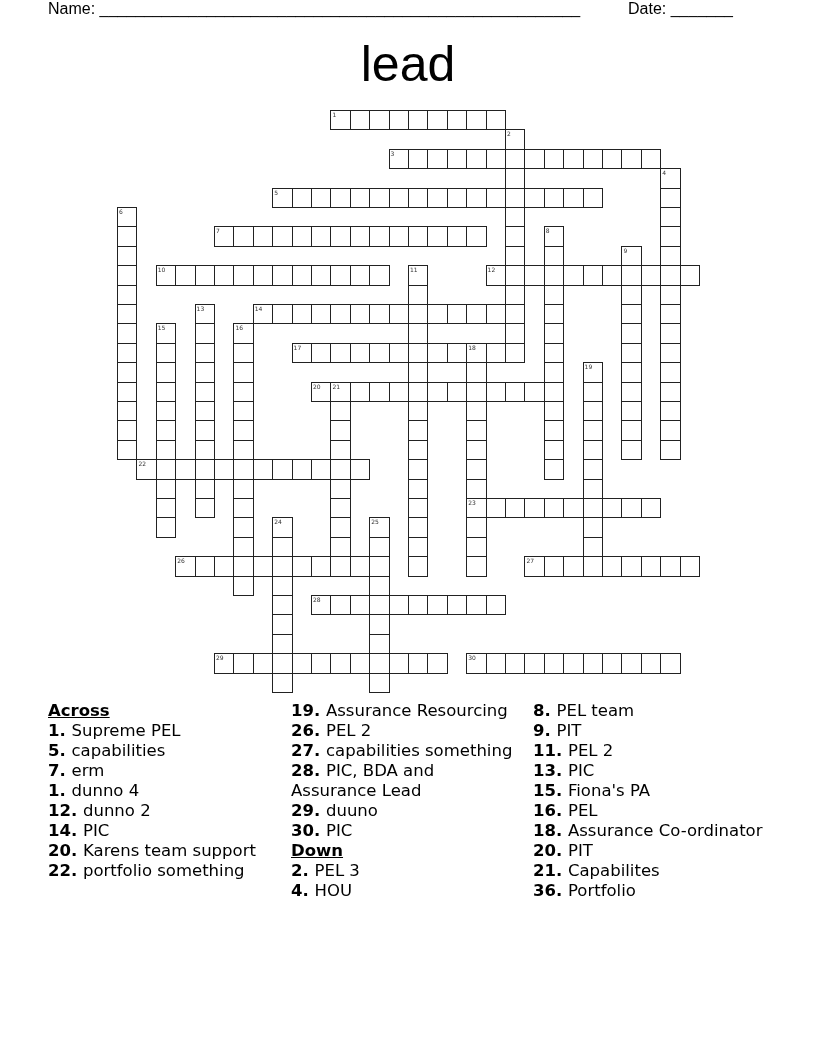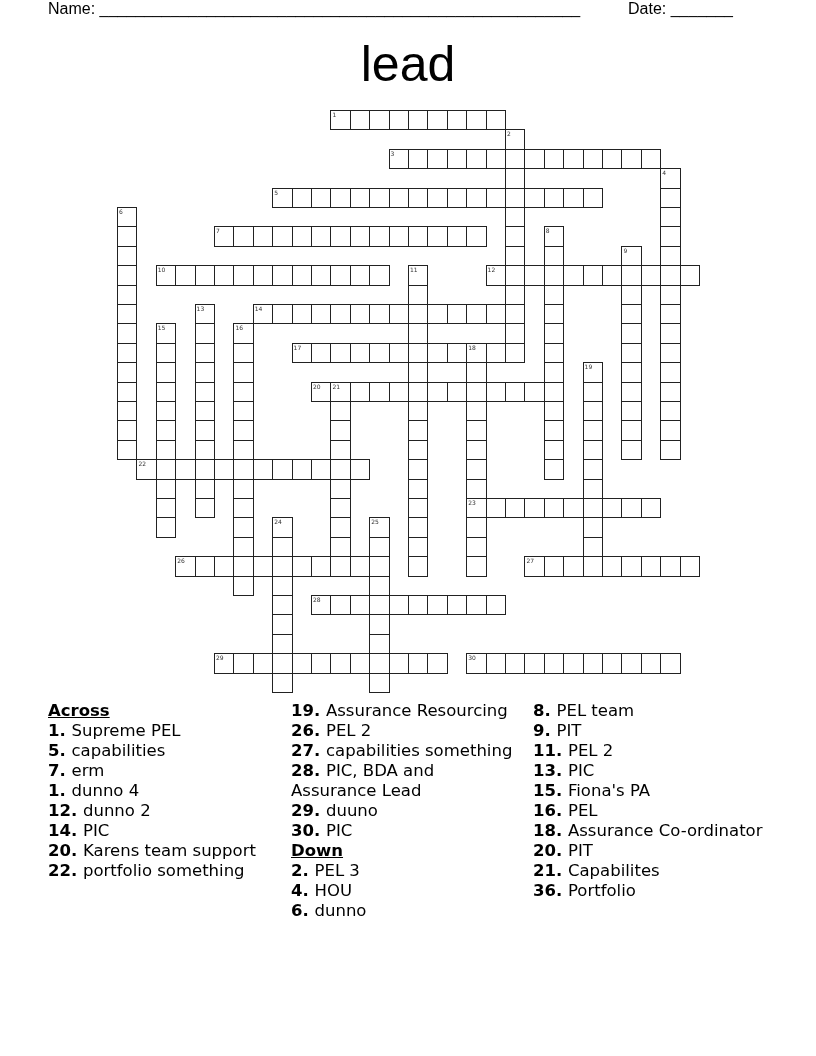--- a/index.html
+++ b/index.html
@@ -440,21 +440,20 @@
       <span class="clue"><b>26. </b>PEL 2</span>
       <span class="clue"><b>27. </b>capabilities something</span>
       <span class="clue"><b>28. </b>PIC, BDA and Assurance Lead</span>
       <span class="clue"><b>29. </b>duuno</span>
       <span class="clue"><b>30. </b>PIC</span>
     </div>
   <span class="heading">Down</span>
   <div id="c2d">
       <span class="clue"><b>2. </b>PEL 3</span>
       <span class="clue"><b>4. </b>HOU</span>
-      <span class="clue"><b>6. </b>dunno</span>
     </div>
 </div>
 <div class="clues col3">
   <div id="c3">
       <span class="clue"><b>8. </b>PEL team</span>
       <span class="clue"><b>9. </b>PIT</span>
       <span class="clue"><b>11. </b>PEL 2</span>
       <span class="clue"><b>13. </b>PIC</span>
       <span class="clue"><b>15. </b>Fiona's PA</span>
       <span class="clue"><b>16. </b>PEL</span>

